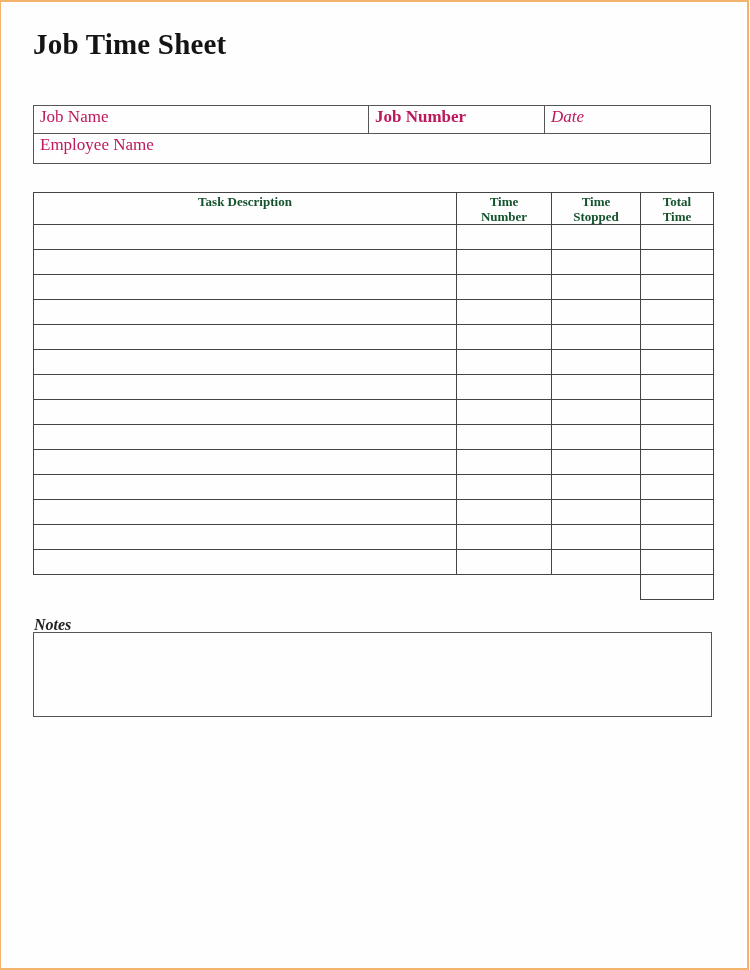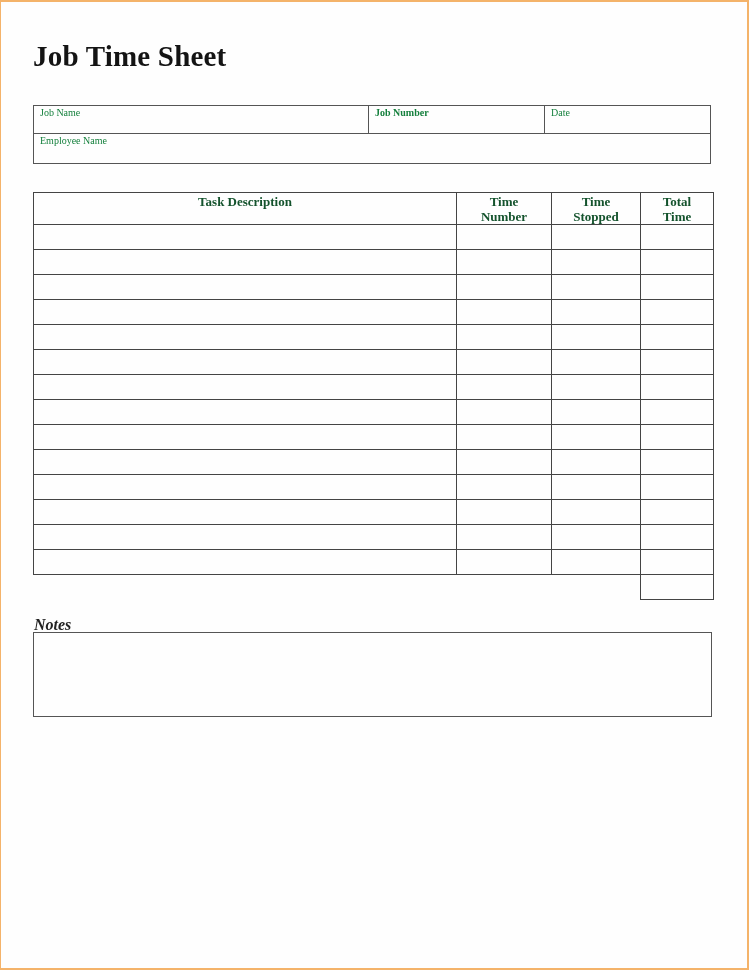--- a/index.html
+++ b/index.html
@@ -5,29 +5,29 @@
     html, body { margin: 0; padding: 0; }
     body {
       width: 750px; height: 970px; position: relative; overflow: hidden;
       background: #fefefe; font-family: "Liberation Serif", "DejaVu Serif", serif; color: #111;
     }
     .page-frame {
       position: absolute; left: 0; top: 0; width: 746px; height: 966px;
       border: 2px solid #f4b36a; border-left-width: 1px;
     }
     .title {
-      position: absolute; left: 33px; top: 40px; font-size: 29px; font-weight: bold;
+      position: absolute; left: 33px; top: 28px; font-size: 29px; font-weight: bold;
       letter-spacing: 0.2px; color: #141414;
     }
     .hdr-box {
       position: absolute; left: 33px; top: 105px; width: 678px; height: 59px;
       border: 1px solid #555; box-sizing: border-box;
     }
     .hdr-cell {
-      position: absolute; box-sizing: border-box; font-size: 10px; color: #15803d;
+      position: absolute; box-sizing: border-box; font-size: 17px; color: #be185d;
       padding: 1px 0 0 6px;
     }
     .hdr-cell.r1 { top: 0; height: 28px; border-bottom: 1px solid #555; }
     .hdr-cell.r2 { top: 28px; height: 30px; left: 0; width: 676px; }
     .vline { border-right: 1px solid #555; }
 
     table.tasks {
       position: absolute; left: 33px; top: 192px; border-collapse: collapse;
     }
     table.tasks th, table.tasks td {
@@ -56,21 +56,21 @@
 
 <div class="title">Job Time Sheet</div>
 
 <div class="hdr-box">
   <div class="hdr-cell r1 vline" style="left:0;width:335px;">
     <span>Job Name</span>
   </div>
   <div class="hdr-cell r1 vline" style="left:335px;width:176px;font-weight:bold;">
     <span>Job Number</span>
   </div>
-  <div class="hdr-cell r1" style="left:511px;width:166px;">
+  <div class="hdr-cell r1" style="left:511px;width:166px;font-style:italic;">
     <span>Date</span>
   </div>
   <div class="hdr-cell r2">
     <span>Employee Name</span>
   </div>
 </div>
 
 <table class="tasks">
   <thead>
     <tr>

